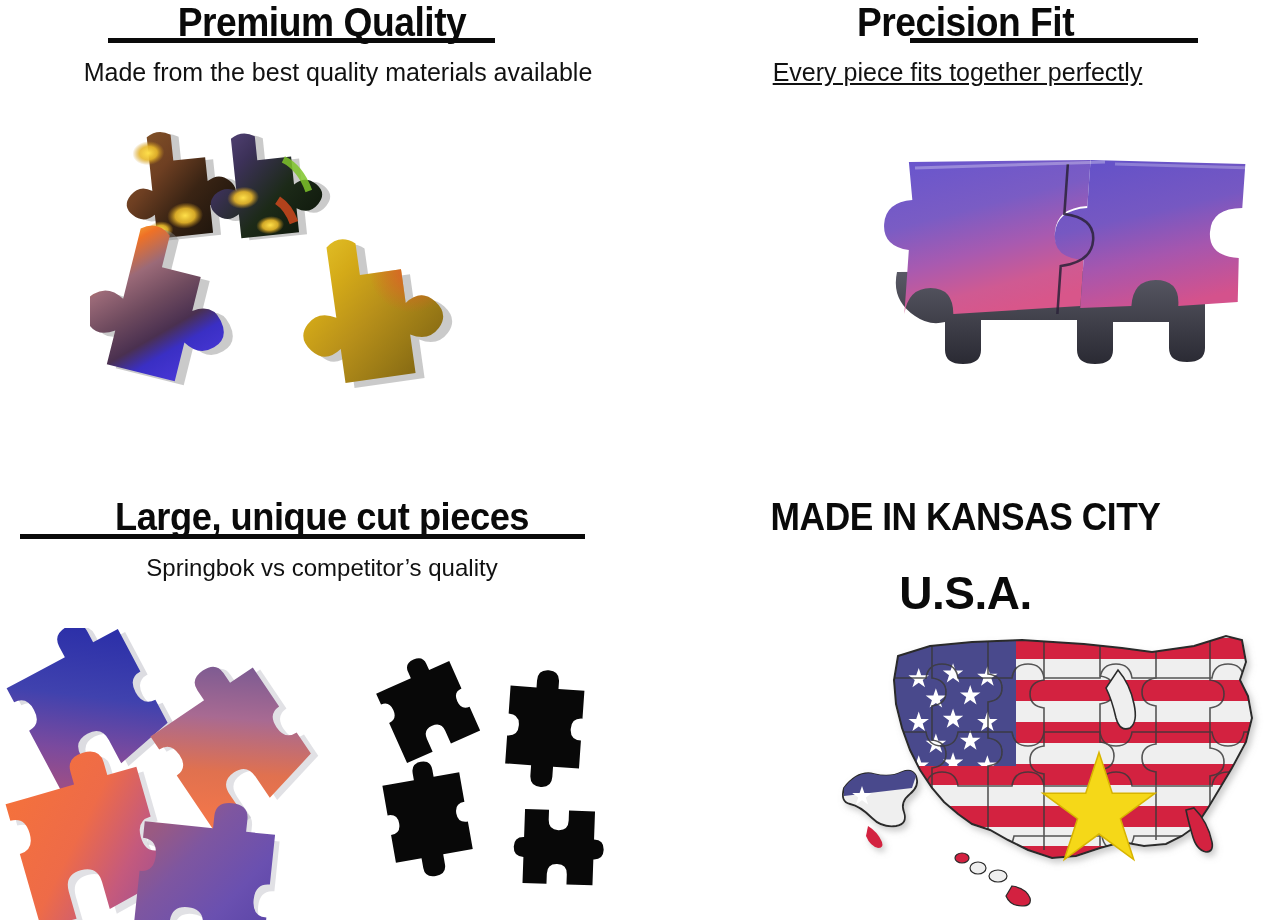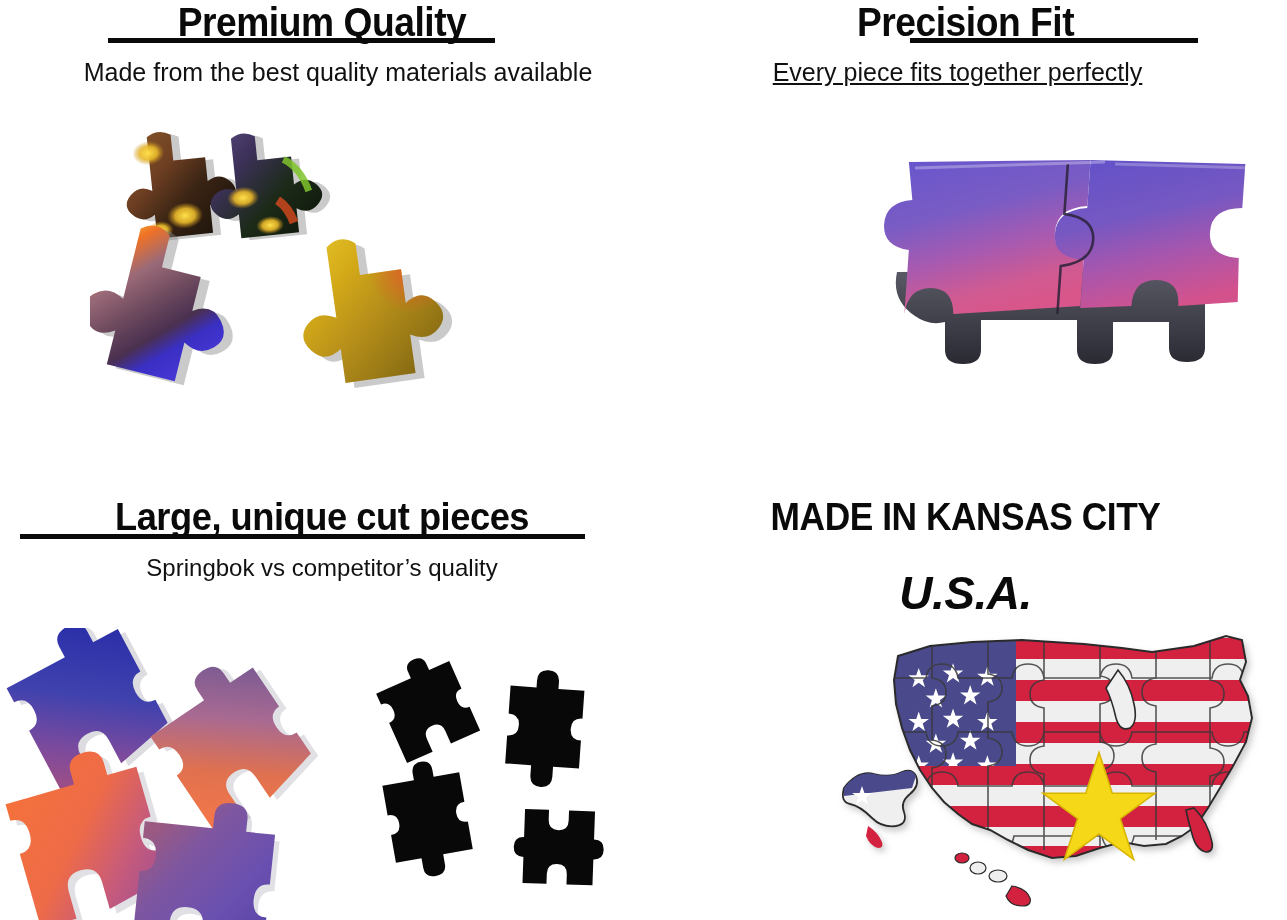--- a/index.html
+++ b/index.html
@@ -30,21 +30,21 @@
   #p2-rule{left:910px;top:38px;width:288px;}
   #p2-sub{left:636px;top:60px;width:643px;text-decoration:underline;}
 
   
   #p3-title{left:0;top:497px;width:644px;font-size:39px;}
   #p3-rule{left:20px;top:534px;width:565px;}
   #p3-sub{left:0;top:556px;width:644px;font-size:24px;}
 
   
   #p4-title{left:644px;top:498px;width:643px;font-size:38px;}
-  #p4-title2{left:644px;top:570px;width:643px;font-size:46px;font-style:italic;}
+  #p4-title2{left:644px;top:570px;width:643px;font-size:46px;}
 </style>
 </head>
 <body>
 
 <div class="panel title cond" id="p1-title">Premium Quality</div>
 <div class="panel rule" id="p1-rule"></div>
 <div class="panel subtitle" id="p1-sub">Made from the best quality materials available</div>
 
 <div class="panel" id="p1-art" style="left:90px;top:108px;width:460px;height:310px;">
   <svg width="460" height="310" viewBox="0 0 460 310">

